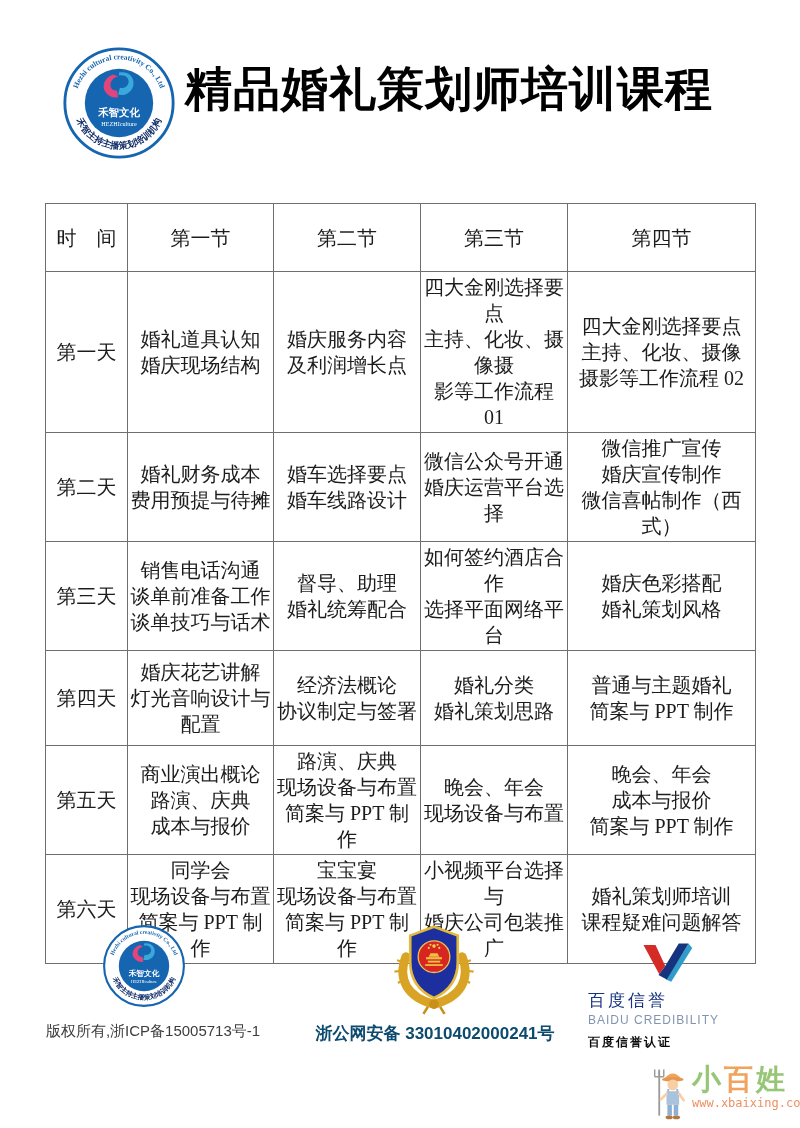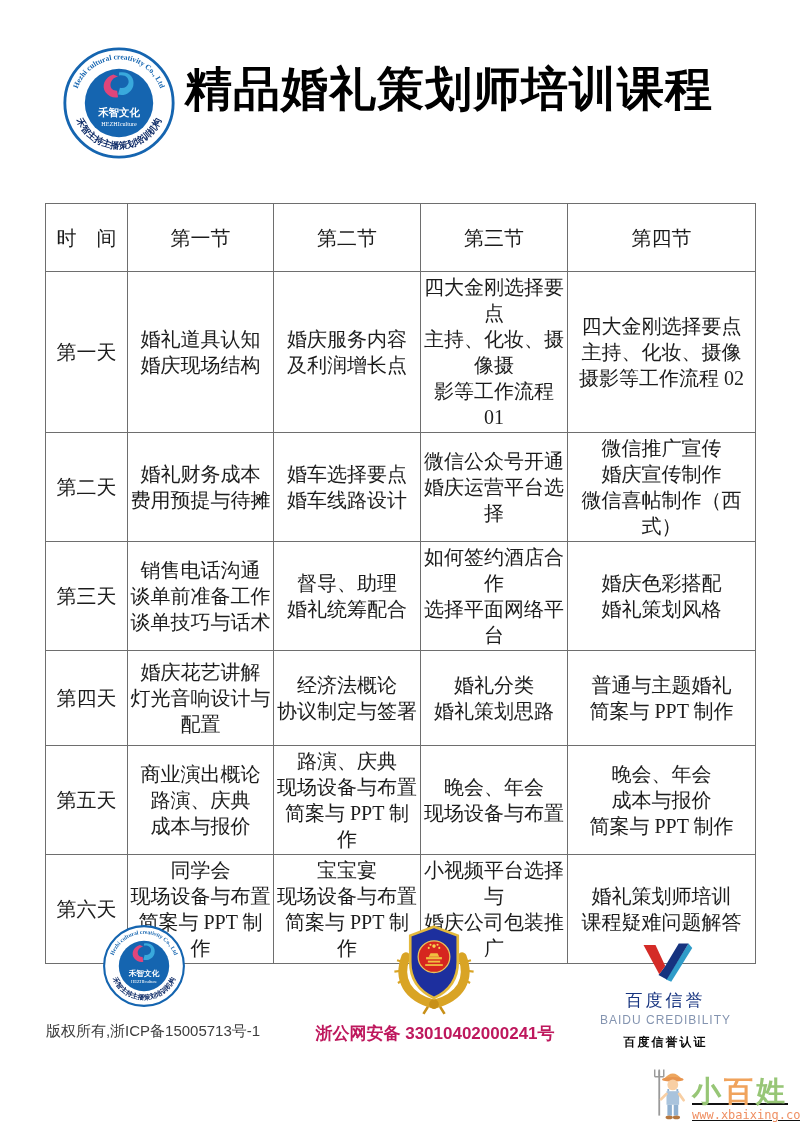--- a/index.html
+++ b/index.html
@@ -24,32 +24,32 @@
   table.course td, table.course th.day { white-space:pre-line; }
 
   
   .footer-logo { position:absolute; left:102px; top:924px; width:84px; height:84px; }
   .footer-copyright { position:absolute; left:28px; top:1022px; width:250px;
       text-align:center; font-family:"Liberation Sans","DejaVu Sans",sans-serif;
       font-size:15px; color:#3c3c3c; }
   .police-badge { position:absolute; left:390px; top:922px; width:88px; height:94px; }
   .footer-police { position:absolute; left:310px; top:1022px; width:250px;
       text-align:center; font-family:"Liberation Sans","DejaVu Sans",sans-serif;
-      font-weight:bold; font-size:17px; color:#be185d; }
+      font-weight:bold; font-size:17px; color:#0c4a6e; }
   .baidu-block { position:absolute; left:588px; top:938px; width:155px;
-      text-align:center; font-family:"Liberation Sans","DejaVu Sans",sans-serif; }
+      font-family:"Liberation Sans","DejaVu Sans",sans-serif; }
   .baidu-v { width:54px; height:50px; display:block; margin:0 auto; }
   .baidu-cn { font-size:17px; color:#16337f; letter-spacing:3px; margin-top:1px; }
   .baidu-en { font-size:12px; color:#8494b0; letter-spacing:1px; margin-top:1px; }
   .baidu-cert { font-size:12px; font-weight:bold; color:#0a0a0a;
                 letter-spacing:2px; margin-top:7px; }
 
   
   .watermark { position:absolute; left:652px; top:1062px; width:146px;
-               display:flex; align-items:flex-end;text-decoration:underline; }
+               display:flex; align-items:flex-start; }
   .farmer-icon { width:38px; height:58px; flex:0 0 auto; margin-top:2px; }
   .wm-text { margin-left:2px; }
   .wm-name { font-size:29px; font-weight:bold; line-height:34px;
              font-family:"DejaVu Sans","Liberation Sans",sans-serif; letter-spacing:3px; }
   .wm-green { color:#97c676; } .wm-orange { color:#f0a35c; }
   .wm-url { font-size:12px; color:#ef8f62; letter-spacing:0px;
             font-family:"DejaVu Sans Mono","Liberation Mono",monospace; }
 </style>
 </head>
 <body>

